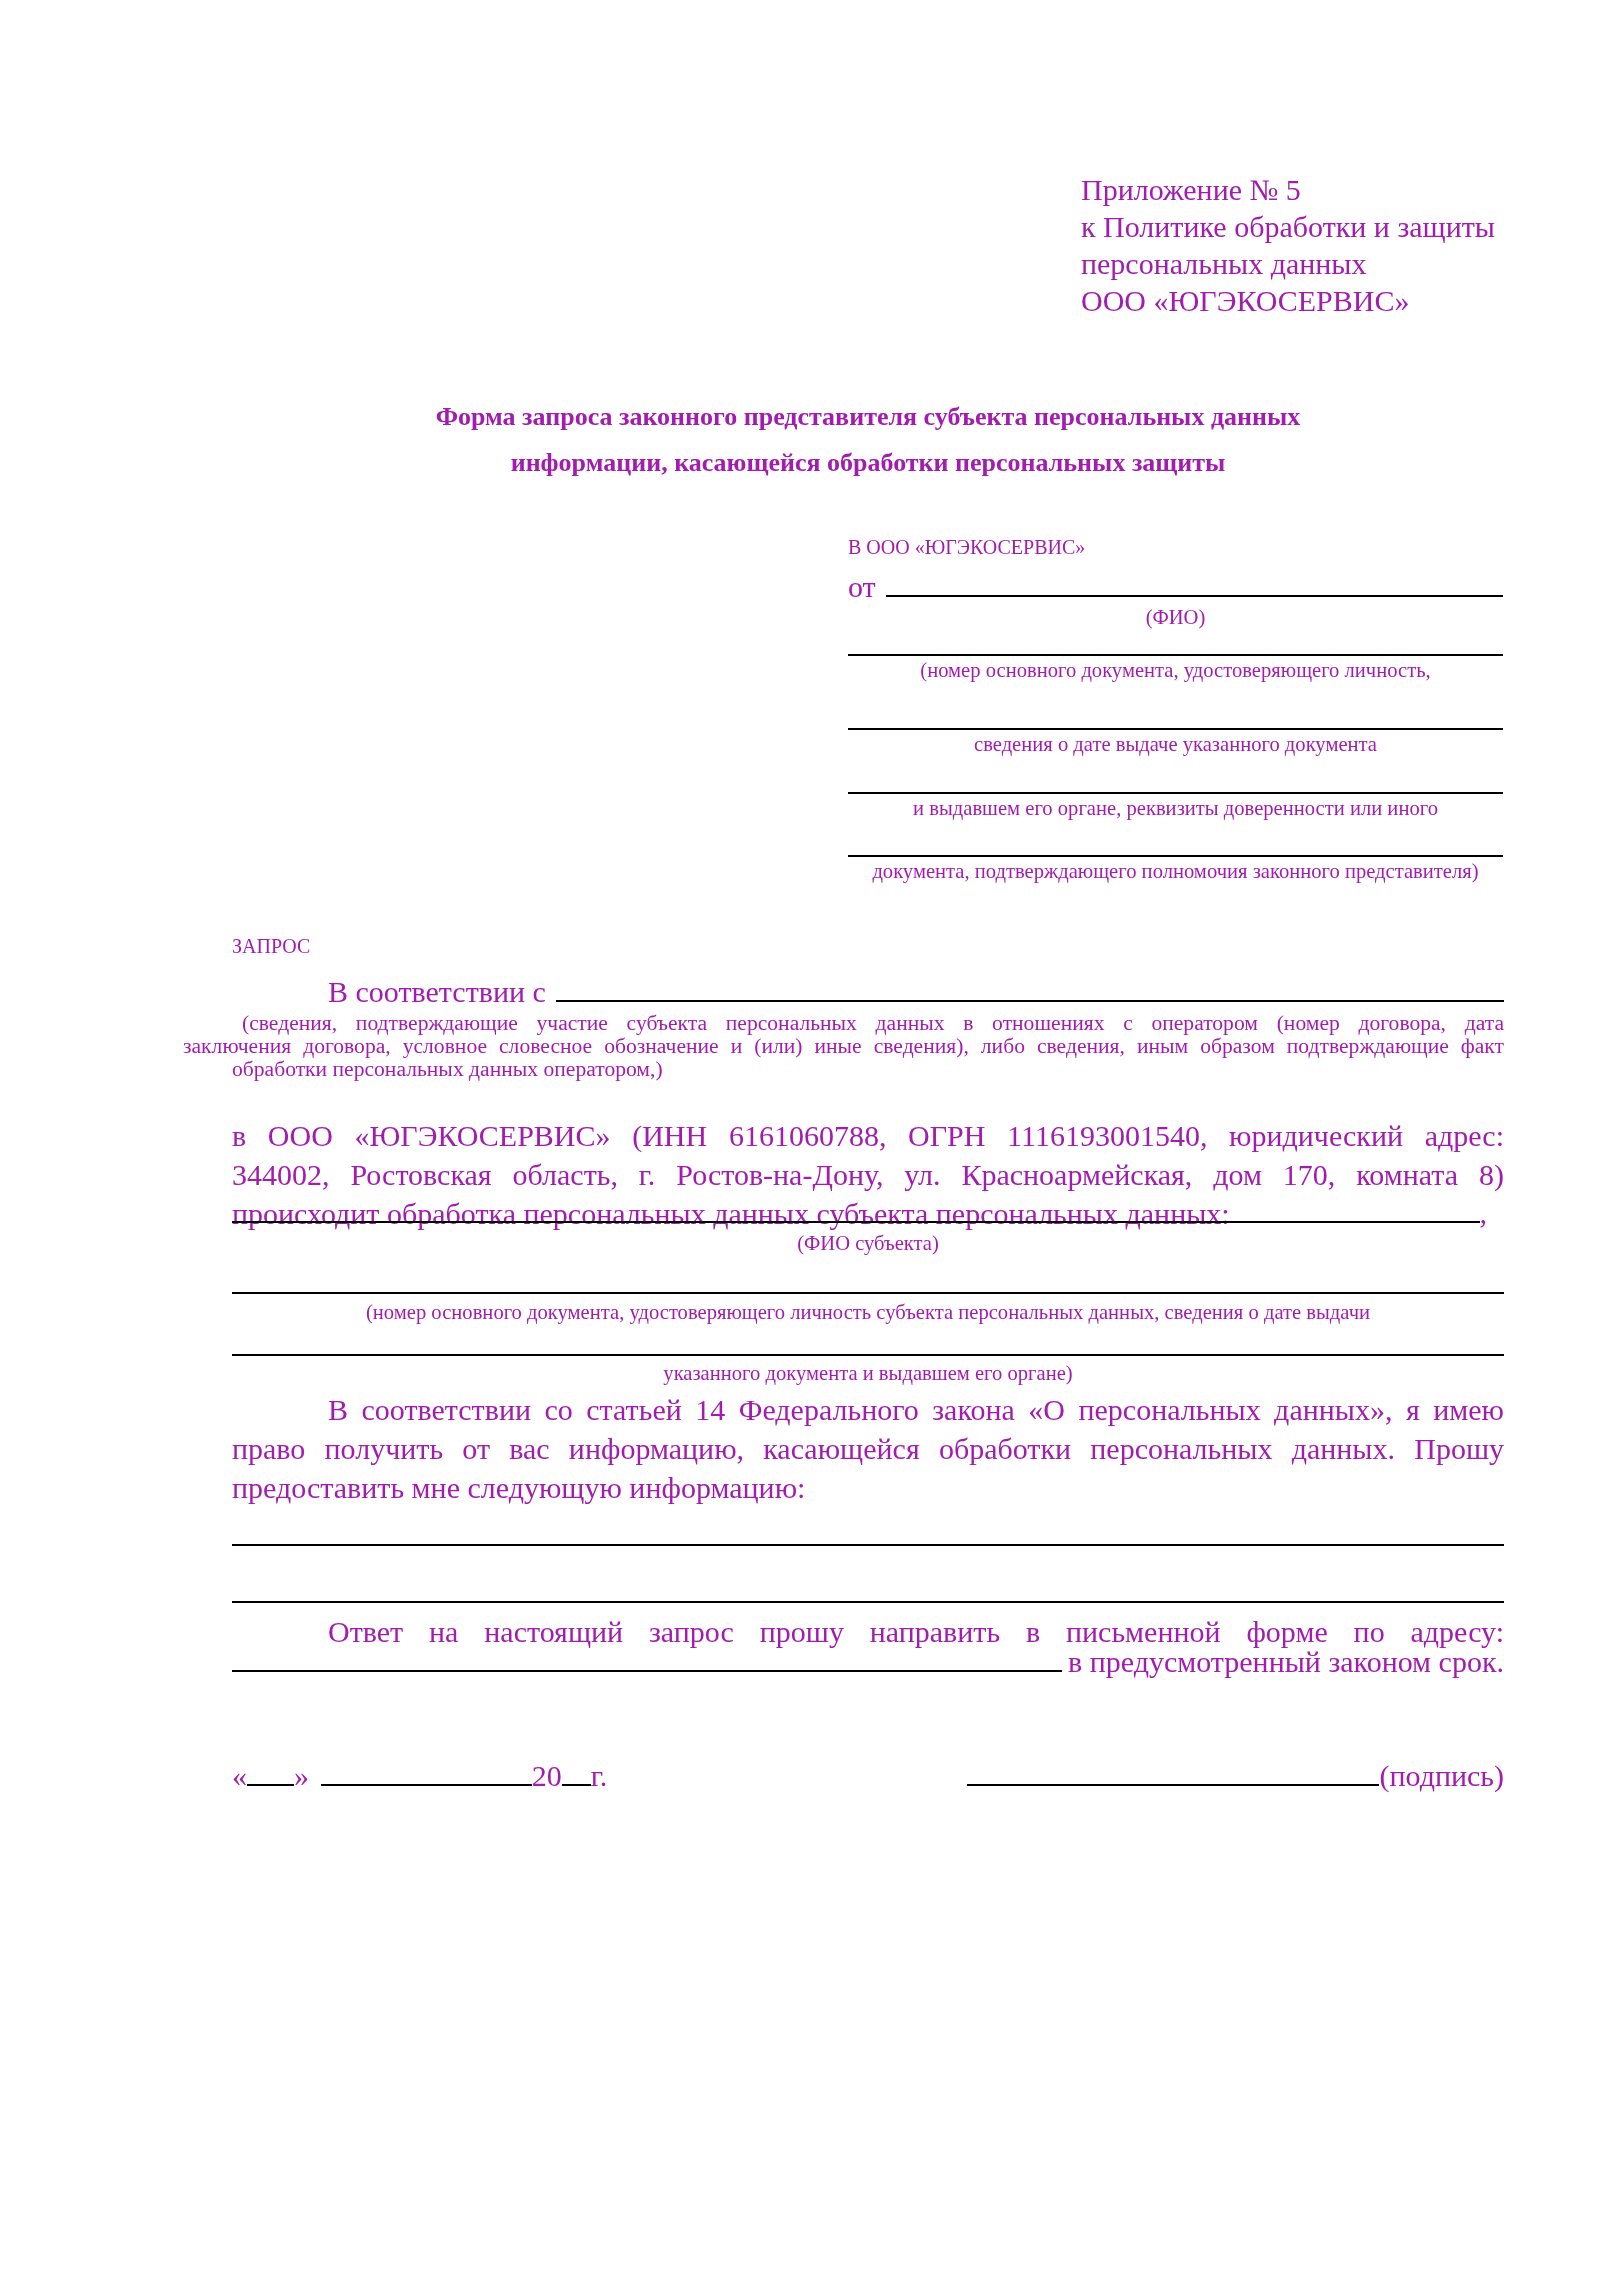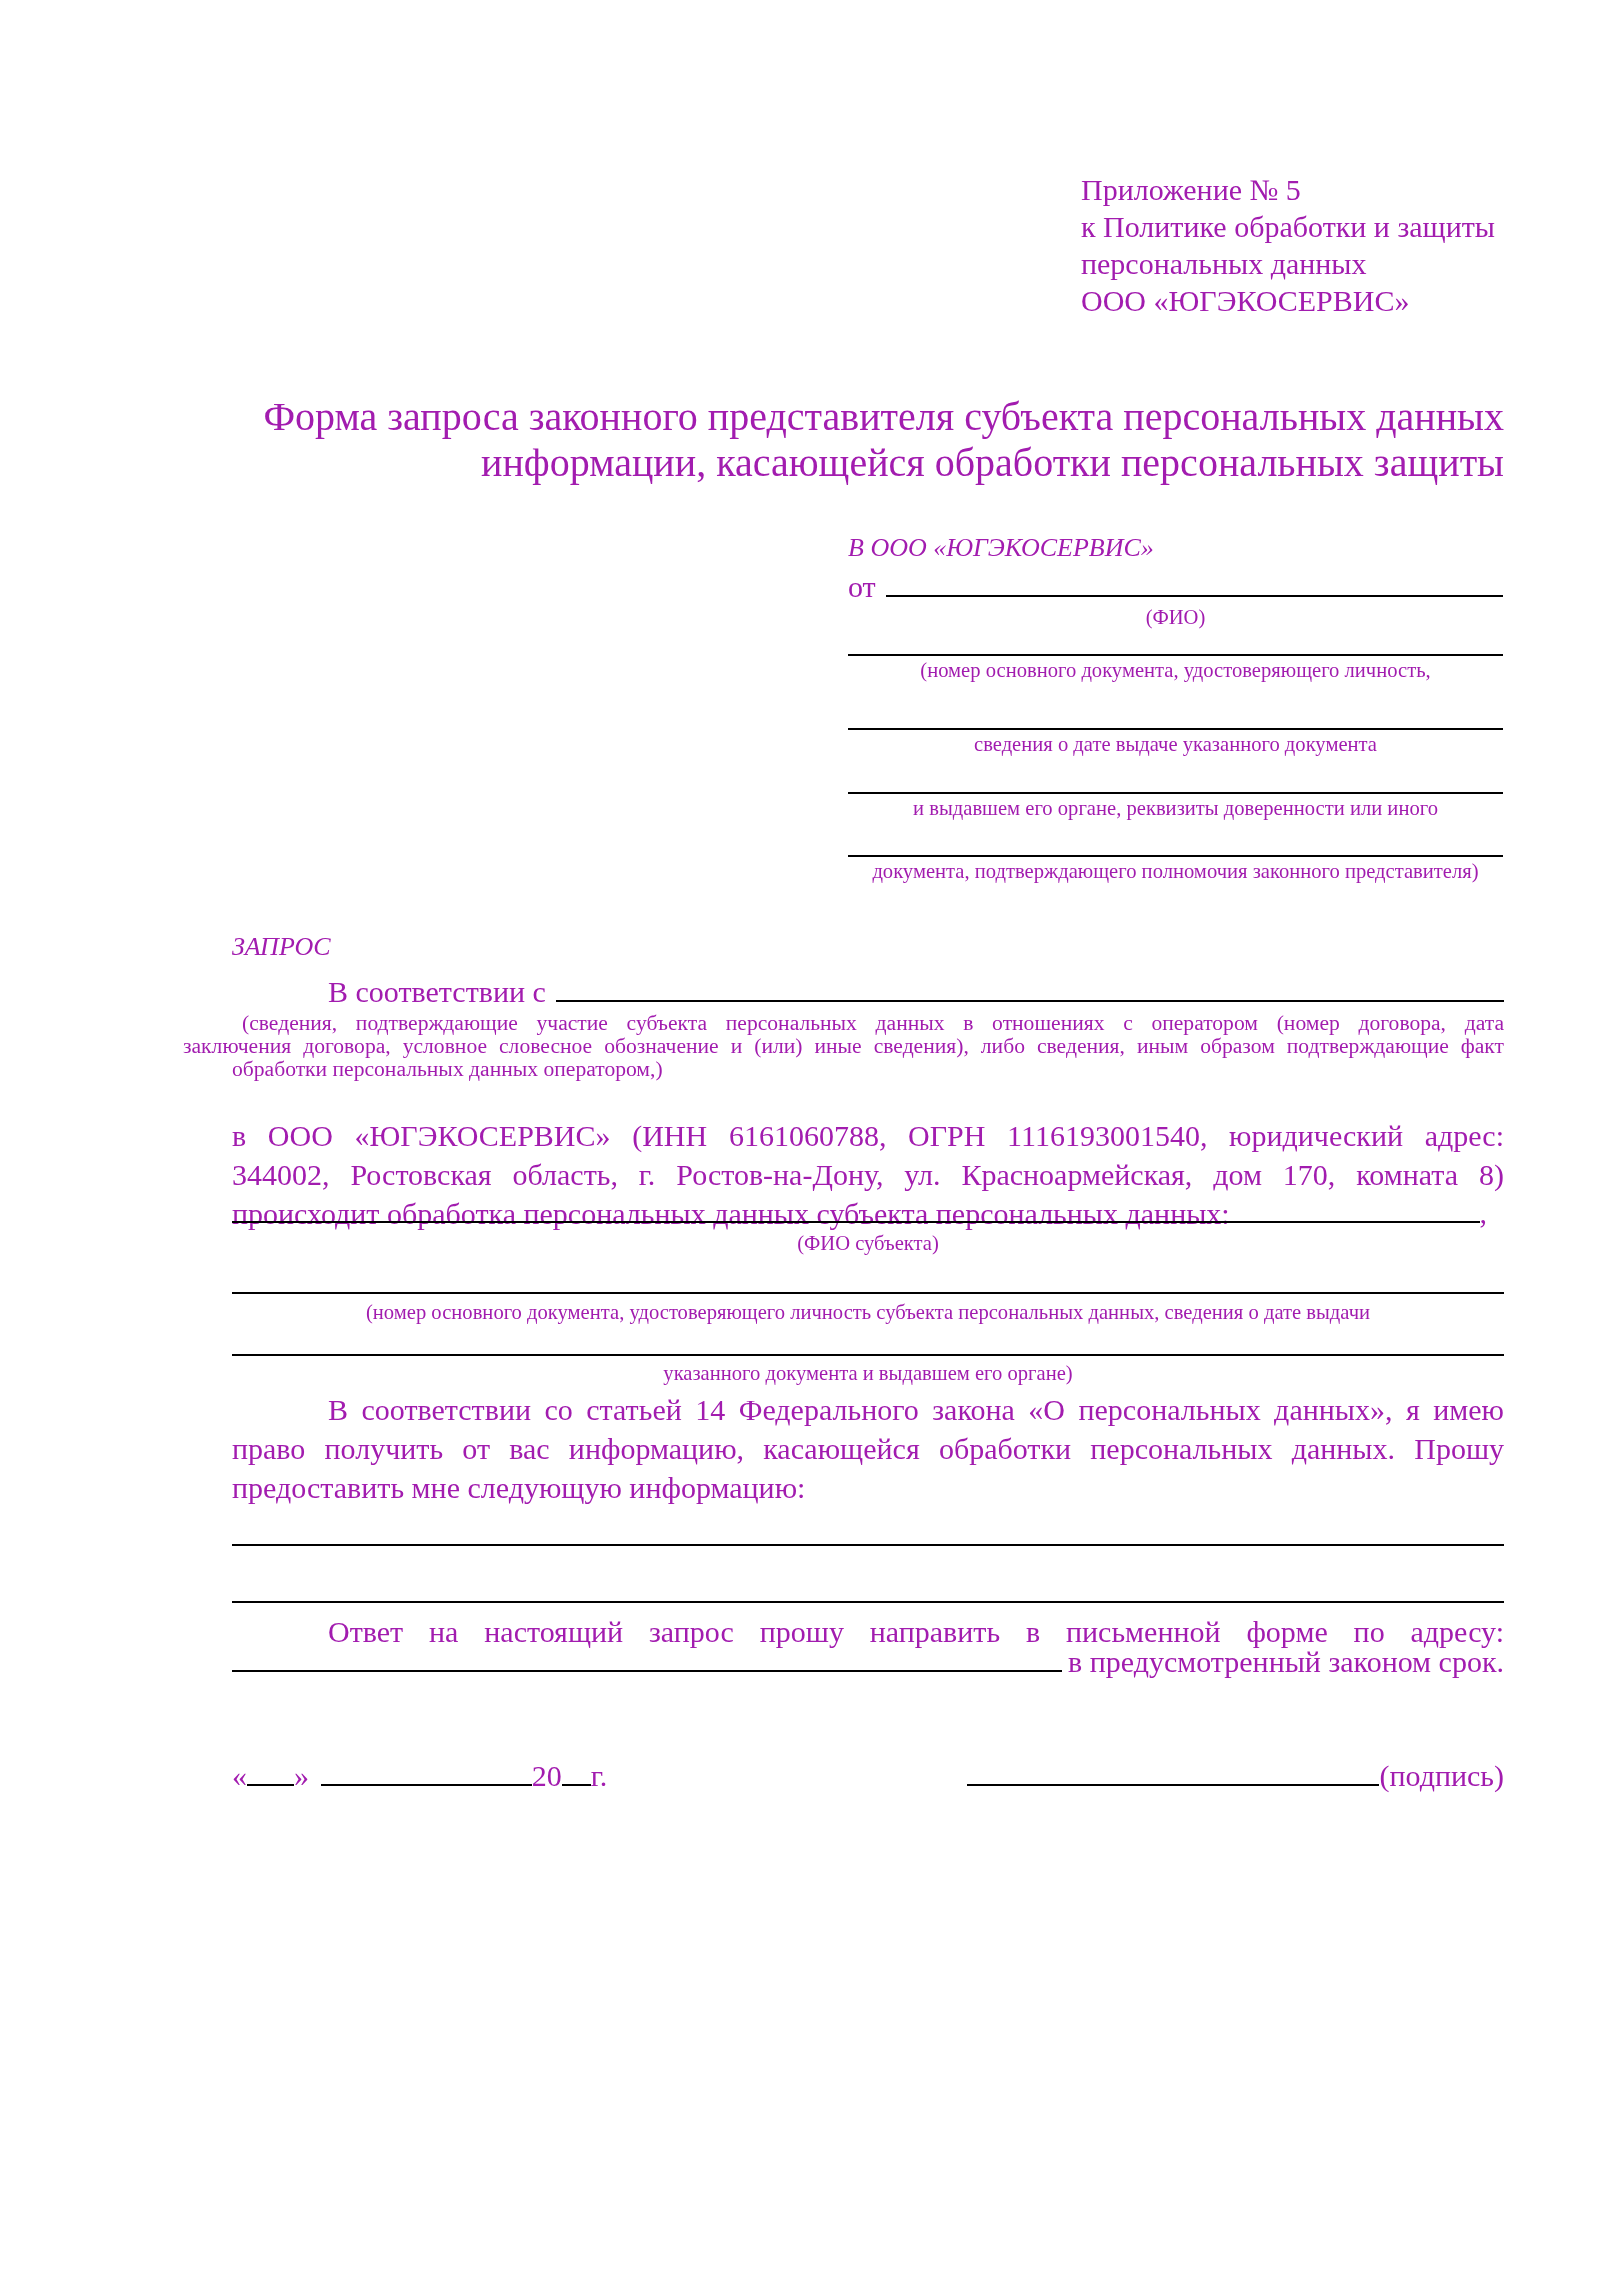--- a/index.html
+++ b/index.html
@@ -4,22 +4,22 @@
 <style>
   html,body{margin:0;padding:0;background:#ffffff;}
   .page{
     position:relative;
     width:1621px;height:2293px;
     background:#ffffff;color:#a21caf;
     font-family:"Liberation Serif","DejaVu Serif",serif;
     overflow:hidden;
   }
   .abs{position:absolute;}
-  .body-text{font-size:26px;line-height:39px;font-style:italic;}
-  .title-line{font-size:40px;line-height:46px;font-weight:normal;text-align:right;}
+  .body-text{font-size:20px;line-height:39px;}
+  .title-line{font-size:26px;line-height:46px;font-weight:bold;text-align:center;}
   .note-line{font-size:30px;line-height:37px;}
   .small-cap{font-size:20.6px;line-height:25.5px;text-align:center;white-space:nowrap;}
   .tiny{font-size:21.6px;line-height:22.5px;white-space:nowrap;}
   .just{text-align:justify;text-align-last:justify;}
   .pline{font-size:30px;line-height:39px;}
   .row{display:flex;align-items:baseline;font-size:30px;line-height:30px;}
   .fill-line{flex:1;border-bottom:2.9px solid #000;height:2px;margin-left:9.8px;}
   .fill-line.nomargin{margin-left:0;}
   .hline{position:absolute;height:0;border-top:2.9px solid #000;}
   .blank{display:inline-block;border-bottom:2.9px solid #000;height:2px;vertical-align:baseline;}

